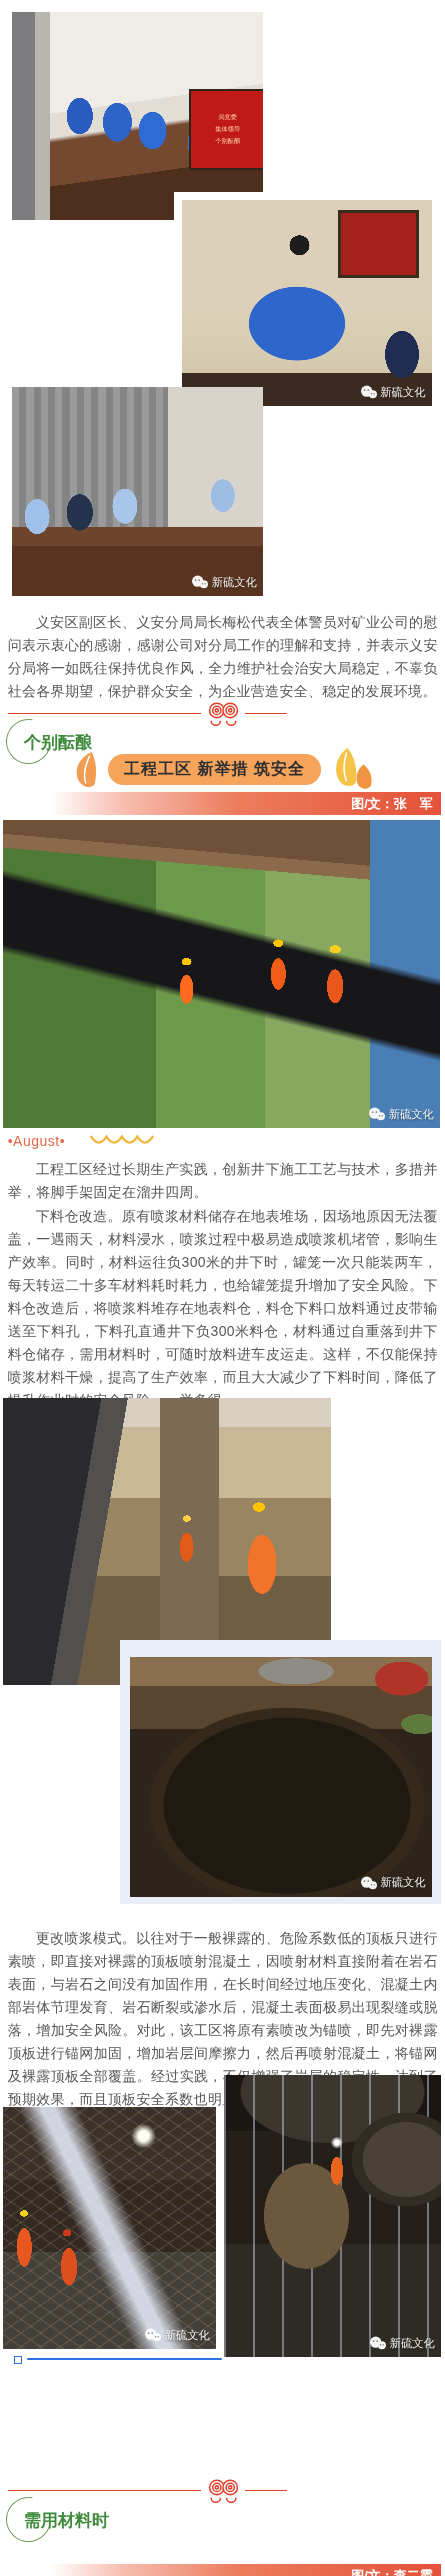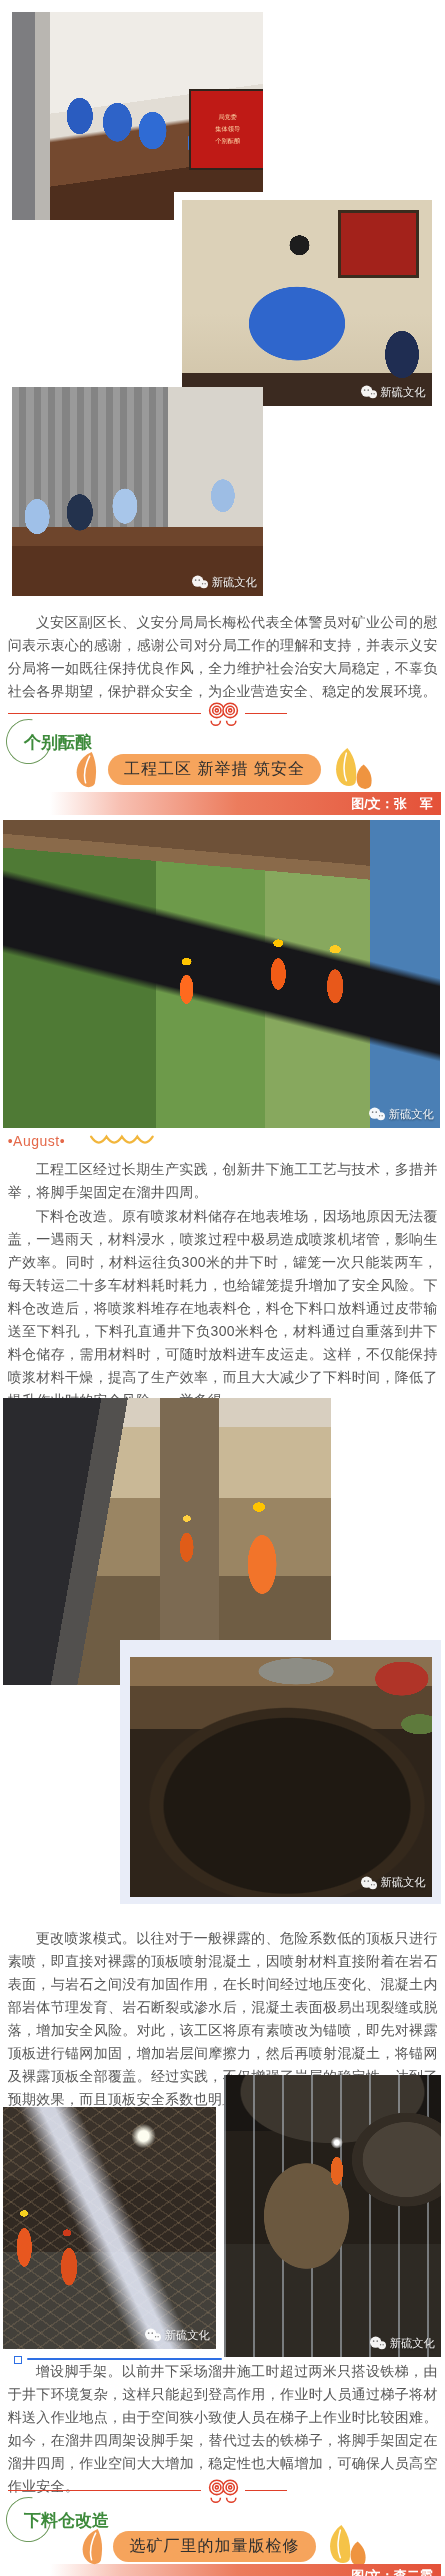--- a/index.html
+++ b/index.html
@@ -103,21 +103,21 @@
   .divider .ln-r{left:245px;width:42px;}
   .divider .shell{position:absolute;left:206px;top:0;}
 
   .sec-label{position:absolute;left:0;height:47px;display:flex;align-items:center;}
   .arc{position:absolute;left:6.2px;top:0;width:45px;height:45px;border:1.5px solid #6f9b5e;
        border-radius:50%;border-right-color:transparent;transform:rotate(-35deg);box-sizing:border-box;}
   .sec-label .txt{margin-left:24px;font-size:17px;font-weight:bold;color:#3e8b3c;position:relative;}
 
   .pill-row{position:absolute;left:0;width:446px;height:33px;display:flex;align-items:center;
             justify-content:center;gap:10.3px;}
-  .pill{background:#f6a45c;color:#2f2f2f;font-size:16px;font-weight:normal;letter-spacing:1px;
+  .pill{background:#f6a45c;color:#2f2f2f;font-size:16px;font-weight:bold;letter-spacing:1px;
         padding:5.2px 16.5px;border-radius:17.5px;white-space:nowrap;}
 
   .credit-banner{position:absolute;left:50px;width:391px;height:23px;line-height:23px;
     background:linear-gradient(90deg, rgba(244,150,120,0) 0%, rgba(241,139,114,0.55) 18%, #ec7c5d 48%, #e45138 100%);
     color:#ffffff;font-size:13px;font-weight:bold;text-align:right;padding-right:8.2px;box-sizing:border-box;}
 
   .august-row{position:absolute;left:7.7px;top:1133px;display:flex;align-items:center;gap:23px;}
   .august-txt{color:#e4694a;font-size:14px;letter-spacing:0.5px;}
 
   .blue-deco{position:absolute;left:0;top:2355px;width:446px;height:10.3px;}
@@ -277,53 +277,40 @@
         </svg>
       <span>新硫文化</span>
     </div>
   </div>
 
   <div class="blue-deco">
     <span class="sq"></span>
     <span class="bar"></span>
   </div>
 
-  <p class="para" style="top:2360px">增设脚手架。以前井下采场溜井施工时超过两米只搭设铁梯，由于井下环境复杂，这样只能起到登高作用，作业时人员通过梯子将材料送入作业地点，由于空间狭小致使人员在梯子上作业时比较困难。如今，在溜井四周架设脚手架，替代过去的铁梯子，将脚手架固定在溜井四周，作业空间大大增加，稳定性也大幅增加，可确保人员高空作业安全。</p>
 
   <div class="divider" style="top:2476px">
     <span class="ln ln-l"></span>
     <svg class="shell" width="35" height="29" viewBox="0 0 68 56">
       <g fill="#ffffff" stroke="#e0402a" stroke-width="3">
         <circle cx="21" cy="22" r="14"></circle>
           <circle cx="47" cy="22" r="14"></circle>
         <circle cx="21" cy="22" r="8"></circle>
           <circle cx="47" cy="22" r="8"></circle>
         <circle cx="21" cy="22" r="3"></circle>
           <circle cx="47" cy="22" r="3"></circle>
         <path d="M10 42 a9 9 0 0 0 18 0" fill="none"></path>
         <path d="M40 42 a9 9 0 0 0 18 0" fill="none"></path>
       </g>
     </svg>
     <span class="ln ln-r"></span>
   </div>
 
   <div class="sec-label" style="top:2497px">
     <span class="arc"></span>
-    <span class="txt">下料仓改造</span>
-  </div>
-
-  <div class="pill-row" style="top:2530px">
-    <svg width="27" height="40" viewBox="0 0 52 78">
-        <path d="M42 4 C14 16 6 44 18 62 C26 74 42 76 48 66 C52 46 52 24 42 4 Z" fill="#f29c52"></path>
-        <path d="M38 12 C28 32 26 50 30 64" stroke="#ffffff" stroke-width="3" fill="none" stroke-linecap="round"></path>
-      </svg>
-    <span class="pill">选矿厂里的加量版检修</span>
-    <svg width="44" height="45" viewBox="0 0 86 88">
-        <path d="M30 2 C8 18 2 46 14 66 C22 78 40 80 46 70 C50 48 46 20 30 2 Z" fill="#f5c348"></path>
-        <path d="M62 34 C48 44 44 62 52 76 C58 84 72 84 76 76 C80 62 76 46 62 34 Z" fill="#ef9440"></path>
-        <path d="M28 12 C22 34 22 52 28 66" stroke="#ffffff" stroke-width="3" fill="none" stroke-linecap="round"></path>
-      </svg>
-  </div>
+    <span class="txt">需用材料时</span>
+  </div>
+
 
   <div class="credit-banner" style="top:2564px">图/文：查二霞</div>
 
 </div>
 
 
 </body></html>

